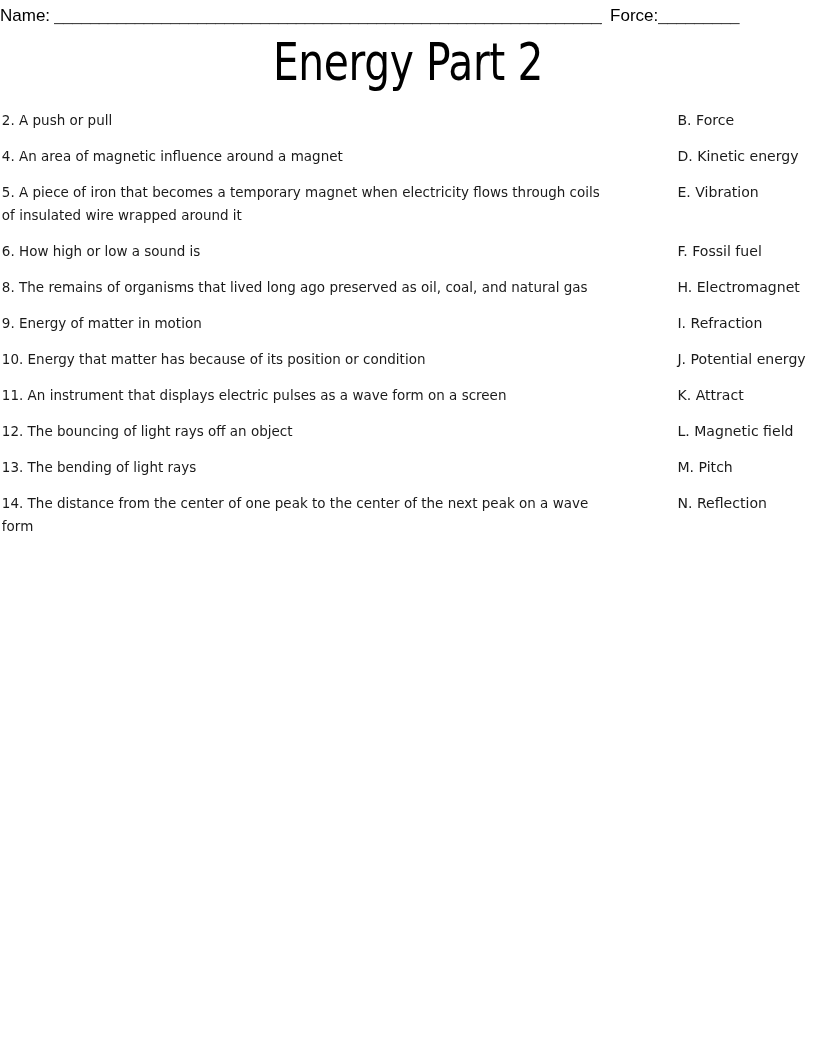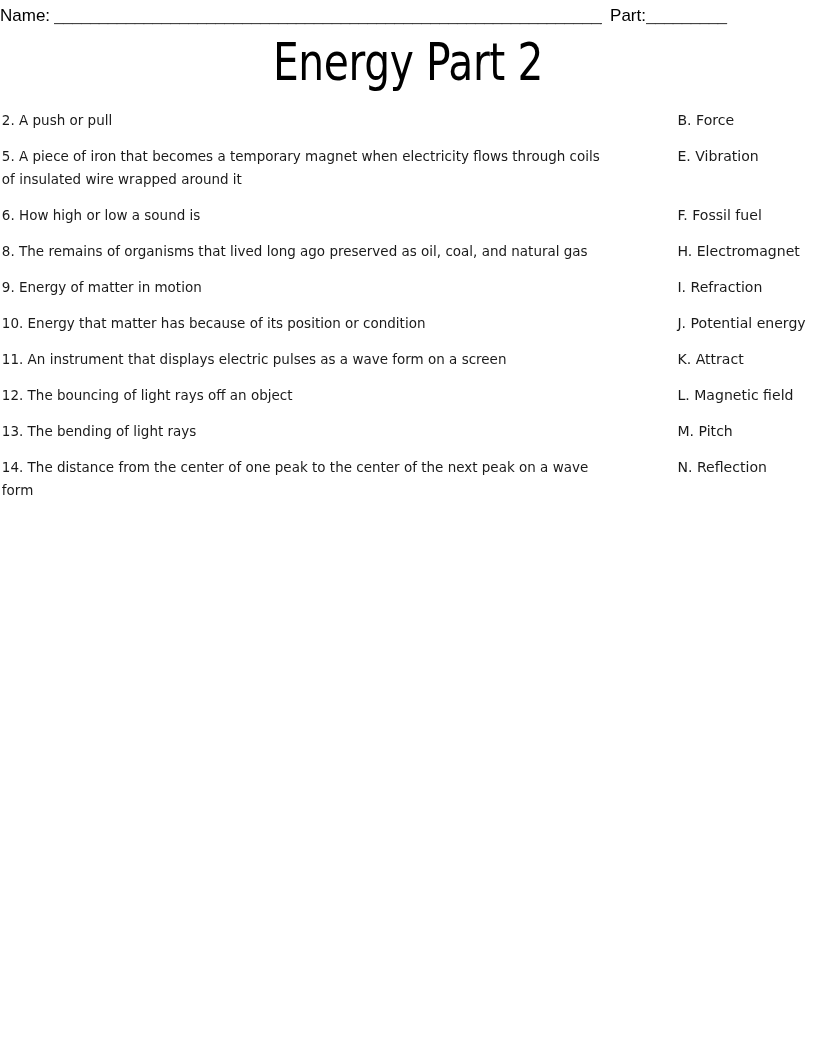--- a/index.html
+++ b/index.html
@@ -110,35 +110,39 @@
 </style>
 </head>
 <body>
 
 <div class="page">
 
   <div class="header-row">
     <span class="field-label">Name:</span>
     <span class="rule rule-name">______________________________________________________________</span>
     <span class="header-gap"></span>
-    <span class="field-label">Part:</span>
+    <span class="field-label">Force:</span>
     <span class="rule rule-date">_________</span>
   </div>
 
   <div class="title">Energy Part 2</div>
 
   <div class="body">
 
 
     <div class="row">
       <div class="q-cell">2. A push or pull</div>
       <div class="a-cell">B. Force</div>
     </div>
 
 
+    <div class="row">
+      <div class="q-cell">4. An area of magnetic influence around a magnet</div>
+      <div class="a-cell">D. Kinetic energy</div>
+    </div>
 
     <div class="row">
       <div class="q-cell">5. A piece of iron that becomes a temporary magnet when electricity flows through coils of insulated wire wrapped around it</div>
       <div class="a-cell">E. Vibration</div>
     </div>
 
     <div class="row">
       <div class="q-cell">6. How high or low a sound is</div>
       <div class="a-cell">F. Fossil fuel</div>
     </div>

